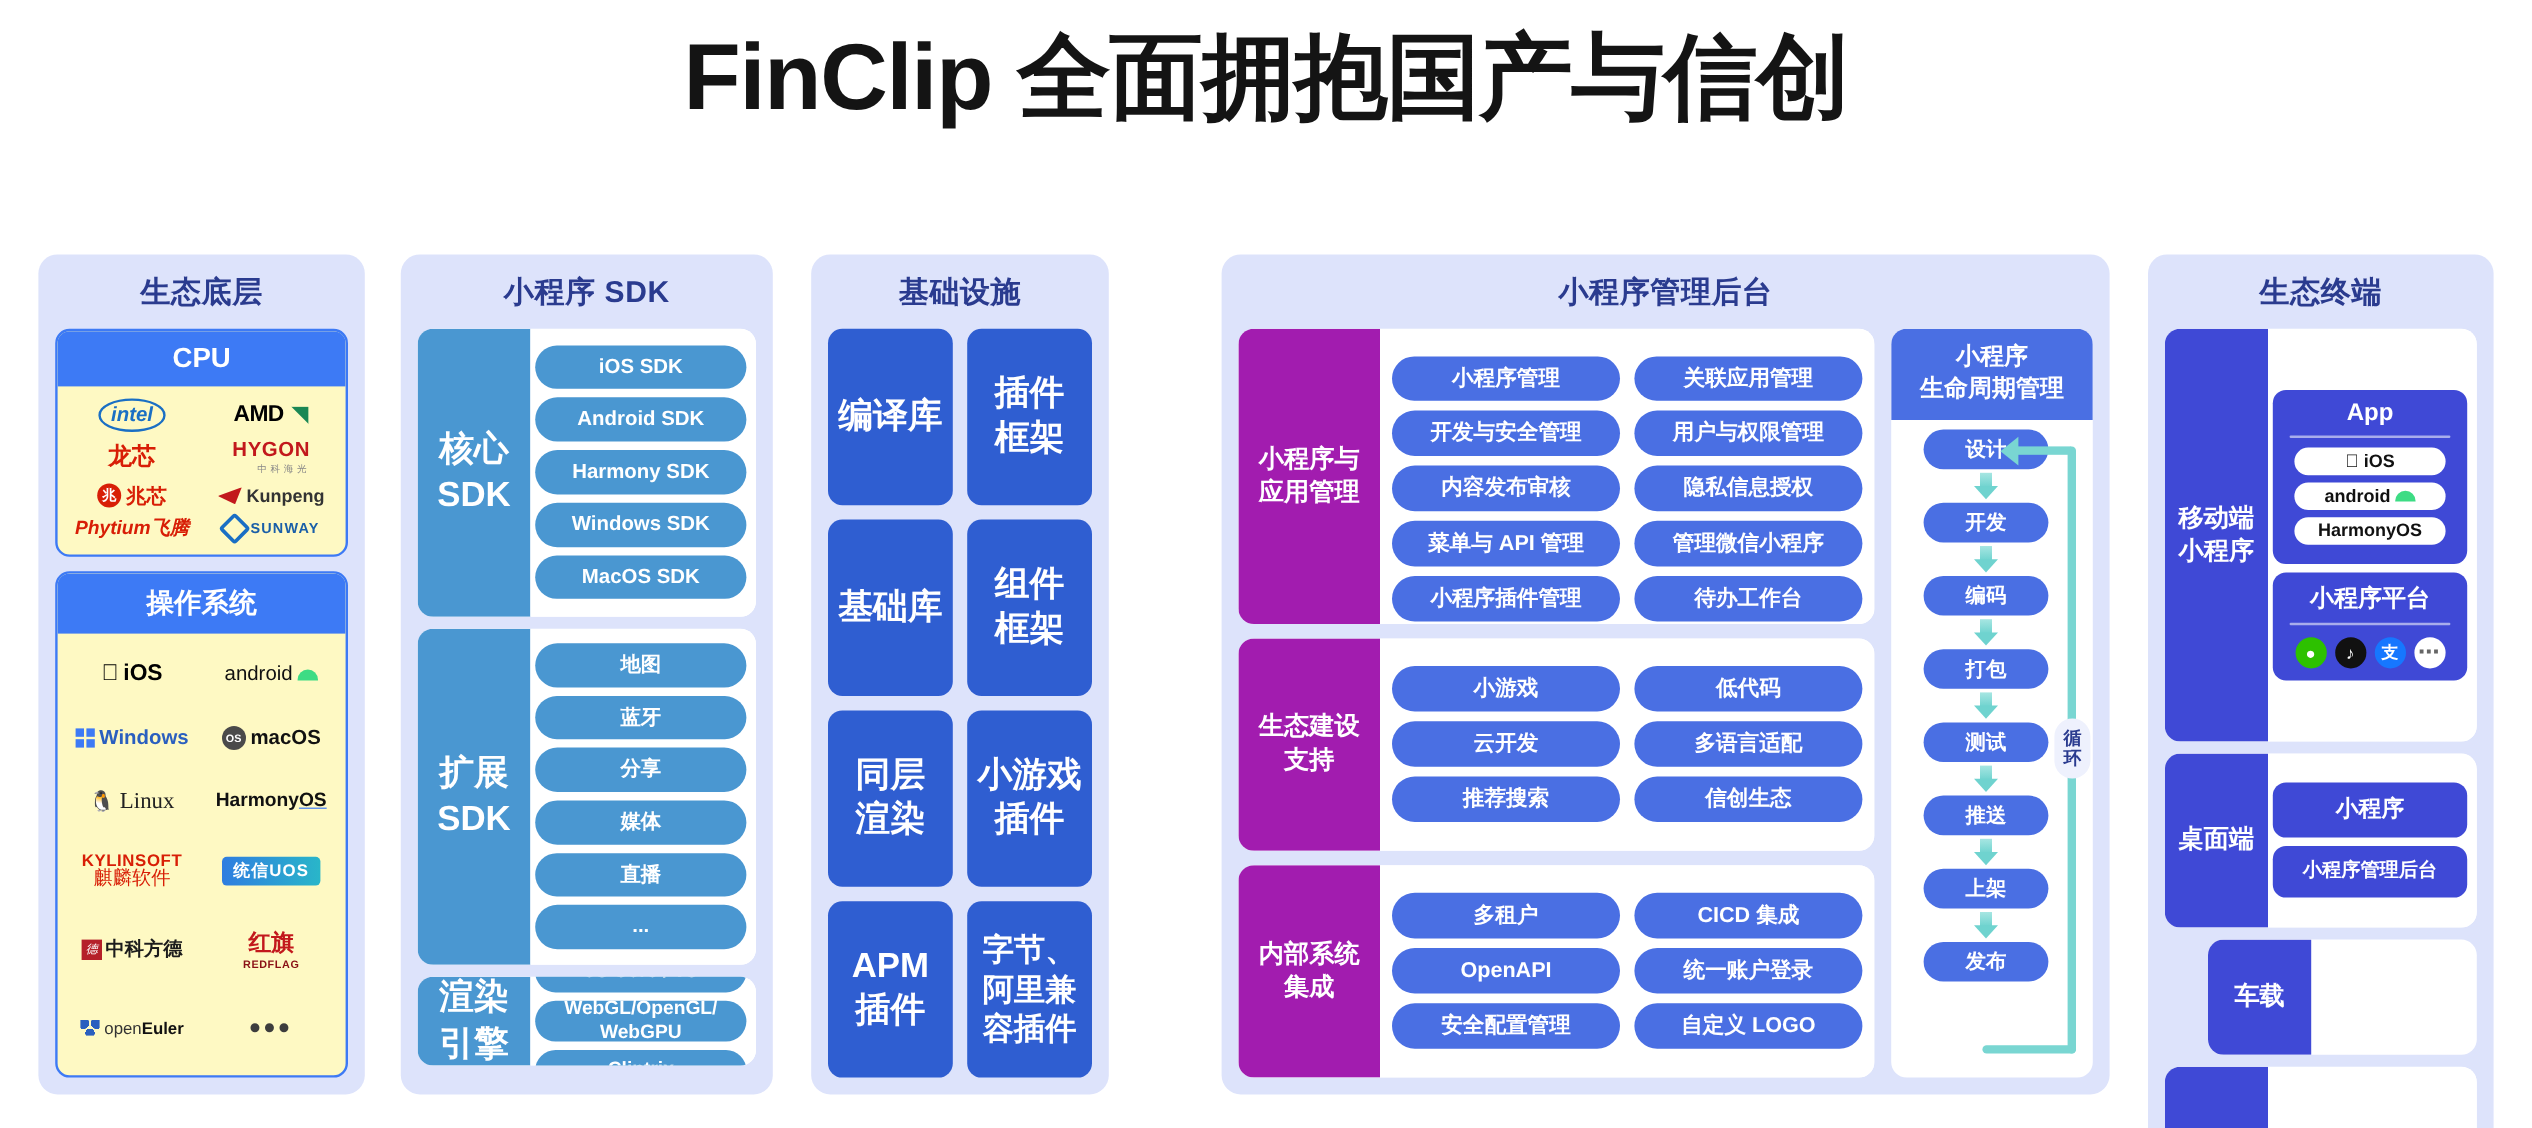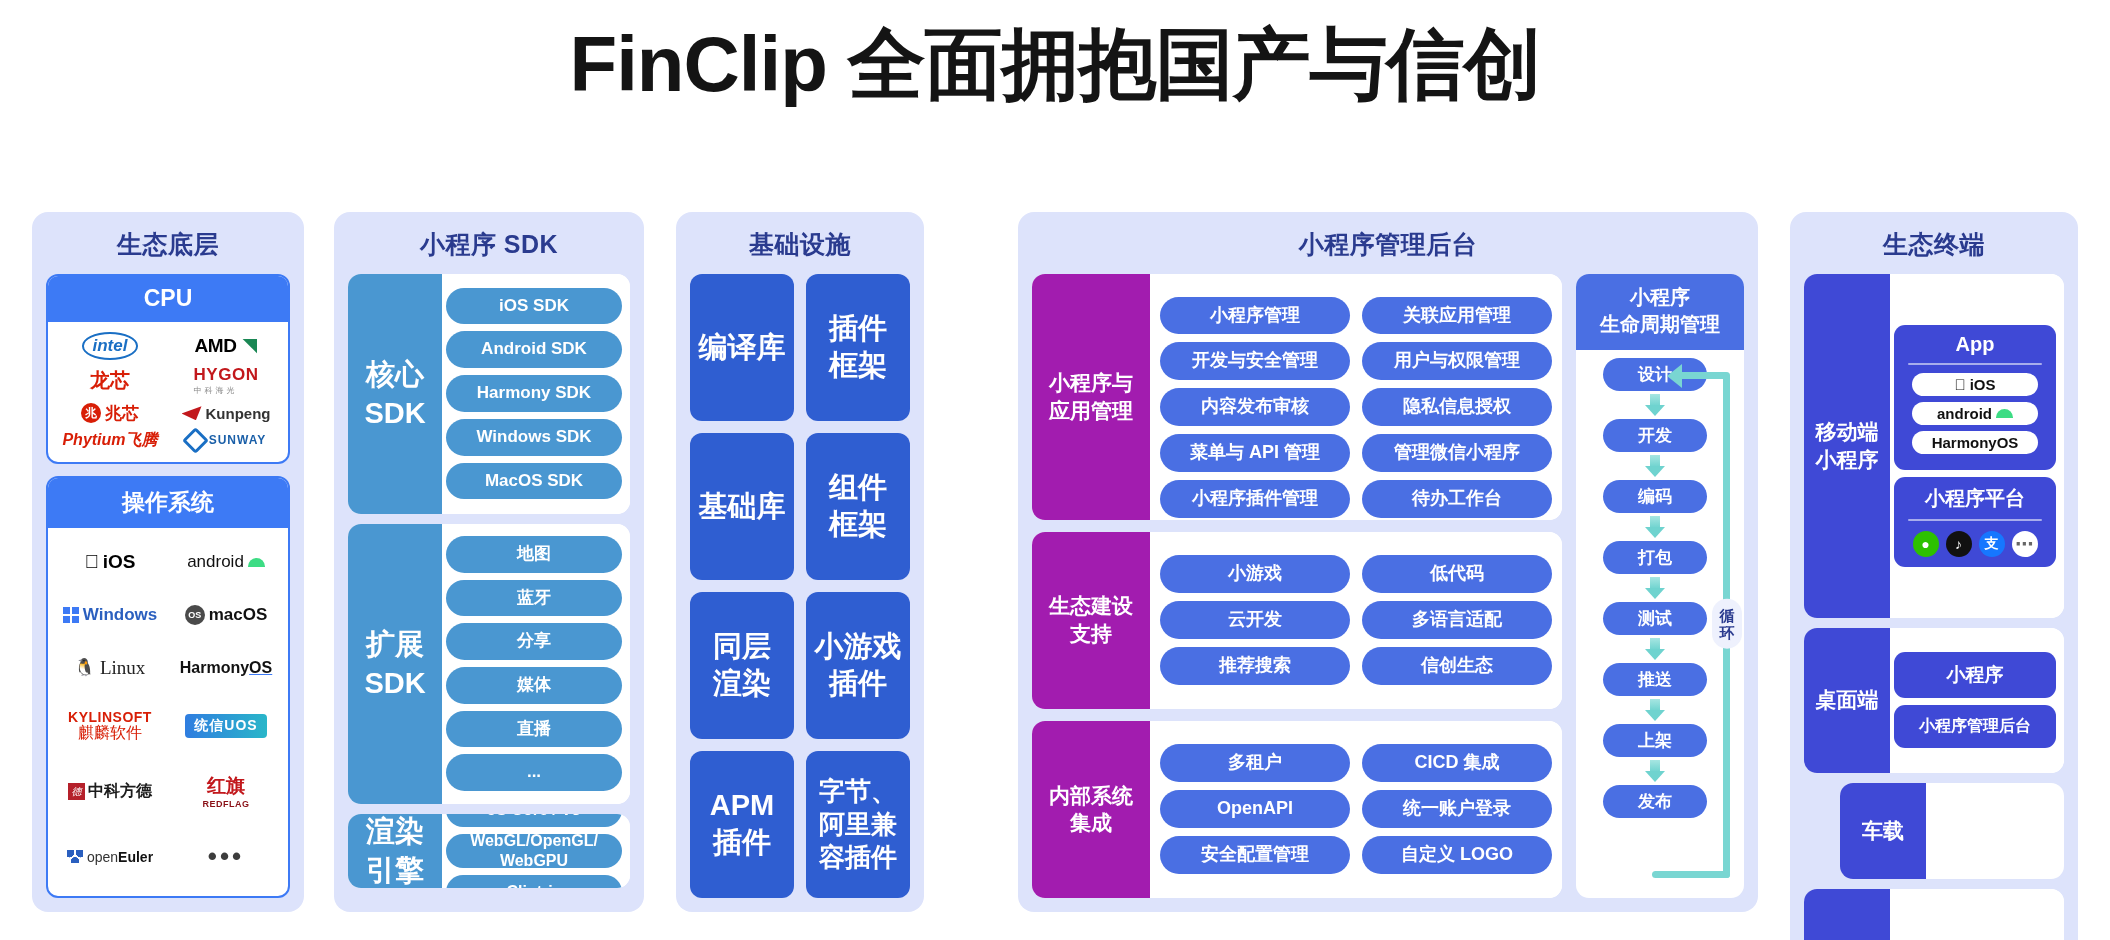--- a/index.html
+++ b/index.html
@@ -54,40 +54,40 @@
   
   .pill {
     display: flex; align-items: center; justify-content: center;
     color: #fff; font-weight: 700; text-align: center;
     border-radius: 999px; line-height: 1.22;
   }
 
   
   #p1 { left: 32px; top: 212px; width: 272px; height: 700px; }
   .card1 {
-    background: #ffffff; border-radius: 12px; overflow: hidden;
+    background: #fef9c3; border-radius: 12px; overflow: hidden;
     border: 2px solid #3d7af5; display: flex; flex-direction: column;
   }
   .card1-head {
     background: #3d7af5; color: #fff; font-weight: 800;
     font-size: 23px; text-align: center; padding: 9px 0 10px;
   }
   .logo-grid {
     flex: 1; display: grid; grid-template-columns: 1fr 1fr;
     align-items: center; justify-items: center;
     padding: 8px 4px;
   }
   .logo { font-size: 14px; display: flex; align-items: center; gap: 4px; white-space: nowrap; }
 
   
   .lg-intel { color:#1a6fc4; font-weight:700; font-size:17px; border:2.2px solid #1a6fc4; border-radius:50%; padding:2px 9px; font-style:italic; }
   .lg-amd { color:#000; font-weight:800; font-size:19px; letter-spacing:-.5px; }
   .amd-arrow { display:inline-block; width:15px; height:15px; background:#1a8754; clip-path: polygon(0 0,100% 0,100% 100%); margin-left:2px; }
   .lg-red { color:#d81e06; font-weight:800; font-size:20px; }
-  .lg-hygon { color:#c2181c; font-weight:700; font-size:17px; letter-spacing:.5px; text-align:left; }
+  .lg-hygon { color:#c2181c; font-weight:700; font-size:17px; letter-spacing:.5px; text-align:right; }
   .lg-hygon small { display:block; font-size:8px; color:#888; letter-spacing:3px; font-weight:400;}
   .zhaoxin-badge { display:inline-block; width:20px; height:20px; border-radius:50%; background:#d81e06; color:#fff; font-size:12px; font-weight:700; text-align:center; line-height:20px; }
   .lg-kunpeng { color:#333; font-weight:600; font-size:15px; }
   .kp-mark { display:inline-block; width:20px; height:14px; background:#c2181c; clip-path: polygon(0 52%,100% 0,72% 100%); }
   .lg-phytium { color:#d81e06; font-weight:800; font-size:16px; font-style:italic; }
   .lg-sunway { color:#1a5fa8; font-weight:600; font-size:12px; letter-spacing:1px; text-align:center; }
   .sw-mark { display:inline-block; width:19px; height:19px; border:3px solid #1a6fc4; transform:rotate(45deg); border-radius:3px; }
   .apple { font-size:19px; }
   .lg-ios { color:#000; font-weight:600; font-size:19px; }
   .lg-android { color:#111; font-weight:500; font-size:17px; }

